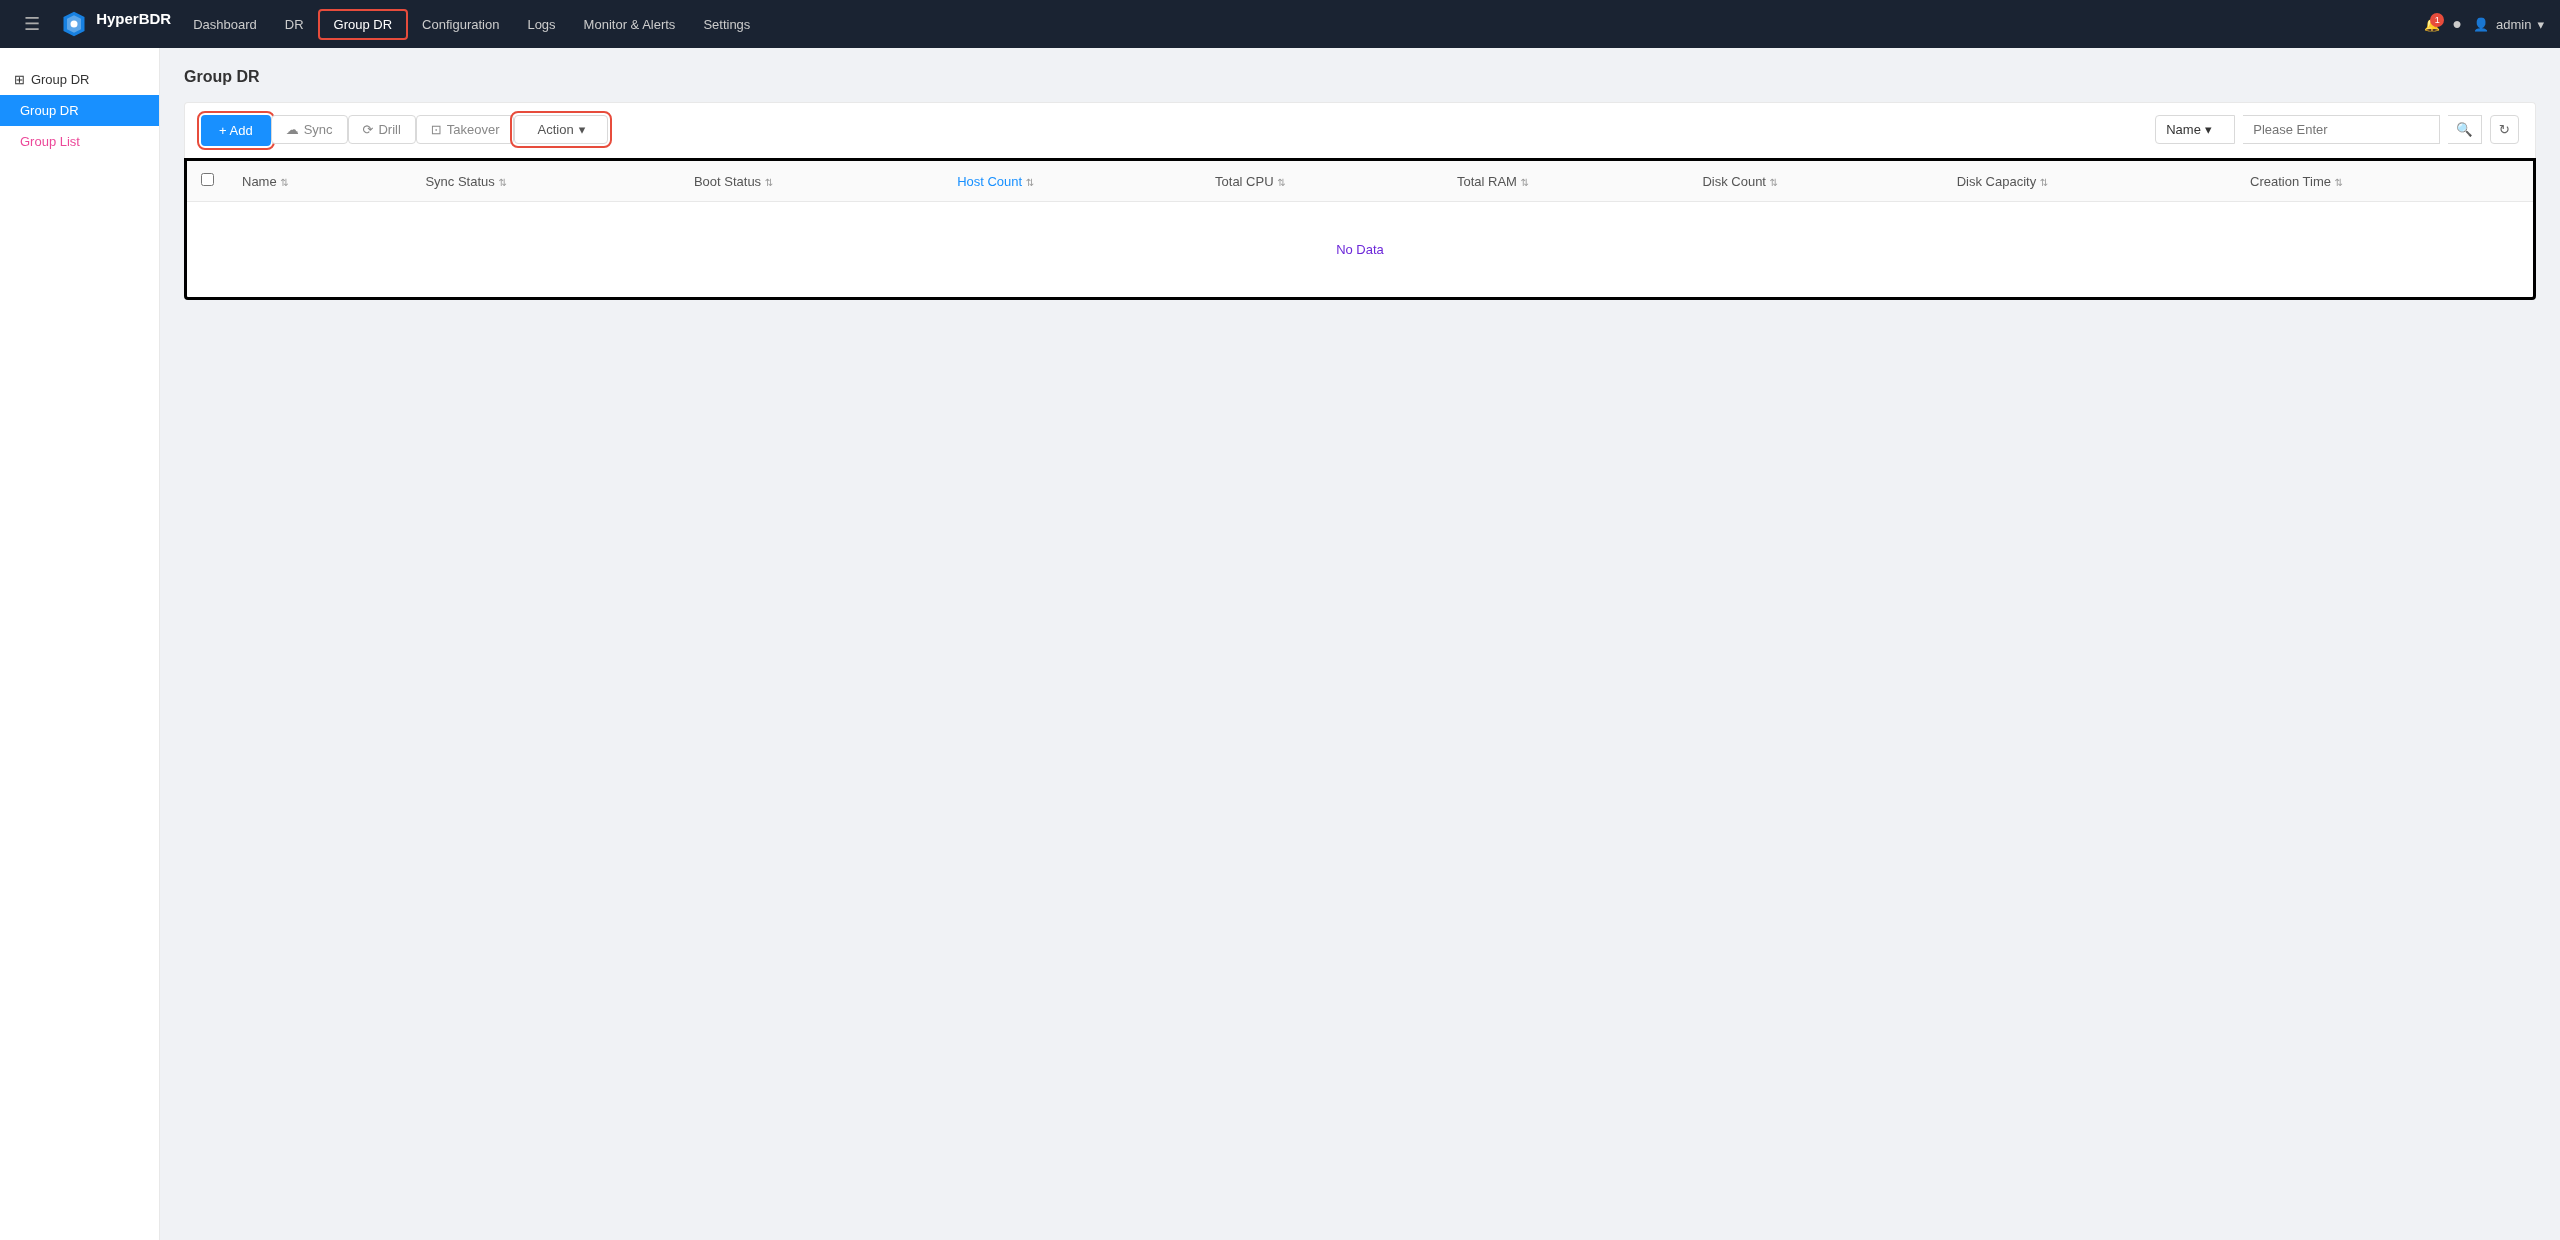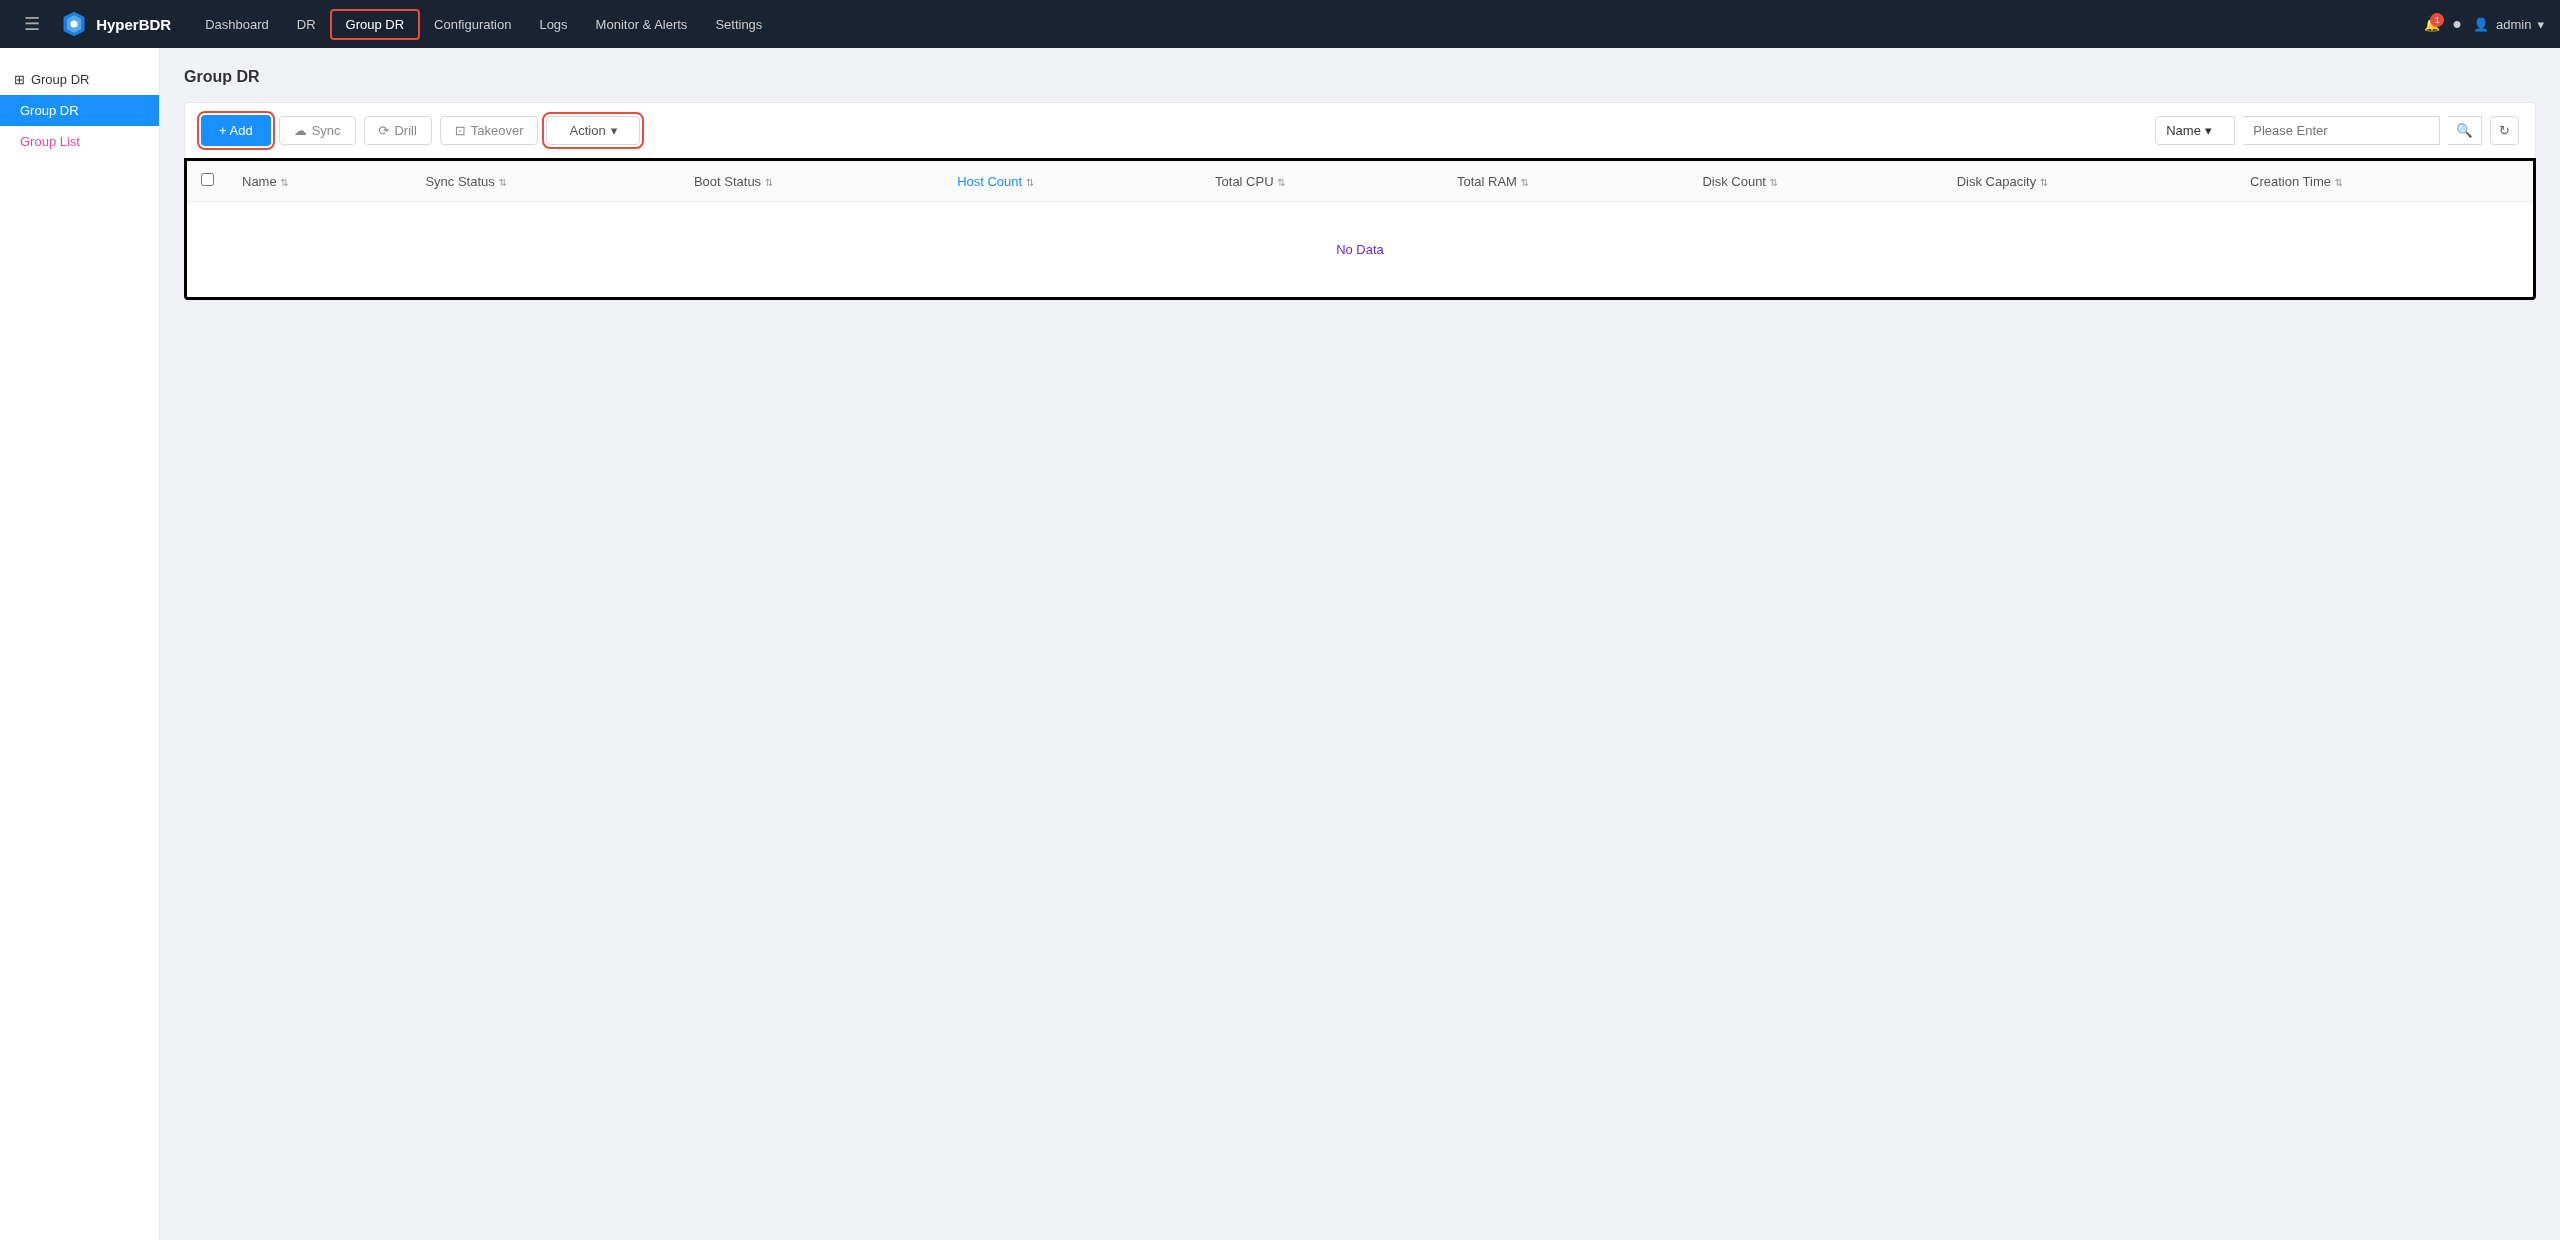--- a/index.html
+++ b/index.html
@@ -12,23 +12,22 @@
       display: flex;
       align-items: center;
       padding: 0 16px;
       gap: 4px;
       position: fixed;
       top: 0; left: 0; right: 0;
       z-index: 100;
     }
     .topnav-logo {
       display: flex;
-      align-items: center;
       gap: 8px;
-      margin-right: 16px;
+      margin-right: 4px;
       color: white;
       font-weight: 600;
       font-size: 15px;
     }
     .topnav-logo-icon {
       width: 28px;
       height: 28px;
     }
     .hamburger {
       color: #aaa;
@@ -130,22 +129,22 @@
     .page-title {
       font-size: 16px;
       font-weight: 600;
       color: #333;
       margin-bottom: 16px;
     }
 
     
     .toolbar {
       display: flex;
-      align-items: center;
-      gap: 8px;
+      align-items: flex-start;
+      gap: 0;
       margin-bottom: 0;
       padding: 12px 16px;
       background: white;
       border: 1px solid #e8e8e8;
       border-bottom: none;
       border-radius: 4px 4px 0 0;
     }
     .btn-add {
       background: #1890ff;
       color: white;

